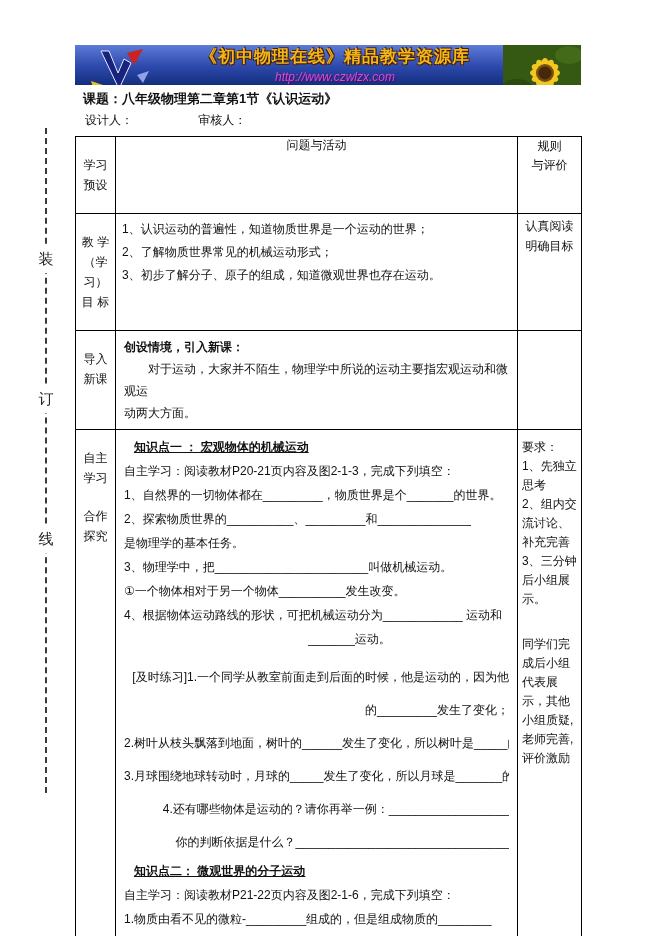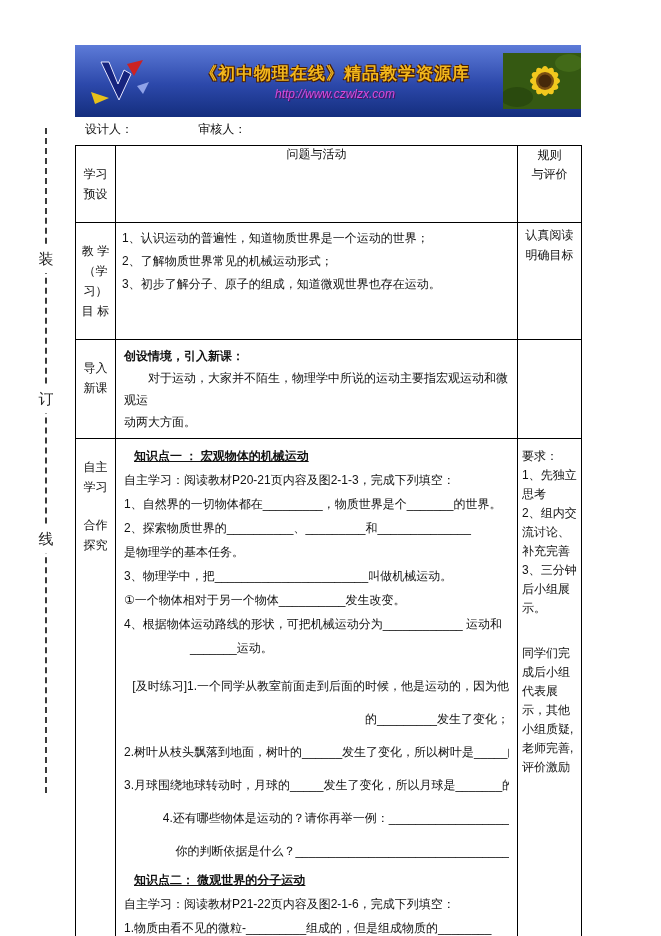--- a/index.html
+++ b/index.html
@@ -22,21 +22,21 @@
   }
   .binding .bchar.b0 { top:118px; }
   .binding .bchar.b1 { top:258px; }
   .binding .bchar.b2 { top:398px; }
 
   
   .content { position:absolute; left:75px; top:45px; width:506px; }
 
   
   .banner {
-    position:relative; height:72px; display:flex; align-items:center;
+    position:relative; height:40px; display:flex; 
     background:linear-gradient(180deg,#5d7bd8 0%, #2c48aa 55%, #142e7e 100%);
     overflow:hidden;
   }
   .banner-logo { width:92px; height:50px; flex:0 0 auto; margin-left:4px; }
   .banner-mid { flex:1 1 auto; text-align:center; padding-right:4px; }
   .banner-title {
     font-size:17px; font-weight:bold; letter-spacing:1px; color:#f2b71c;
     text-shadow:1px 1px 0 #4a1e00, -1px 1px 0 #4a1e00, 1px -1px 0 #4a1e00;
     white-space:nowrap;
   }
@@ -64,21 +64,21 @@
 
   td.c-body  { padding:4px 6px; }
   td.c-body .line { line-height:23px; }
 
   td.c-main  { padding:5px 8px 0 8px; }
   td.c-main .line { line-height:24px; white-space:nowrap; overflow:hidden; }
   td.c-main .line.sp { line-height:33px;text-align:right; }
   td.c-main .line.gap { margin-top:10px; }
   td.c-main .line.bold { font-weight:bold; }
   td.c-main .line.ind1 { padding-left:10px;text-decoration:underline; }
-  td.c-main .line.hang { padding-left:66px; }
+  td.c-main .line.hang { padding-left:66px;text-align:center; }
 
   td.c-intro { padding:5px 8px; }
   td.c-intro .line { line-height:22px; }
   td.c-intro .line.bold { font-weight:bold; }
   td.c-intro .line.ind { text-indent:2em; }
 
   td.c-rules { padding:8px 4px; font-size:12px; }
   td.c-rules .line { line-height:19px; }
   td.c-rules .line.gap { margin-top:26px; }
 
@@ -124,20 +124,21 @@
             <ellipse rx="5.5" ry="15" transform="rotate(90)"></ellipse>
             <ellipse rx="5.5" ry="15" transform="rotate(120)"></ellipse>
             <ellipse rx="5.5" ry="15" transform="rotate(150)"></ellipse>
           </g>
           <circle r="9" fill="#7a4e12"></circle>
           <circle r="6.5" fill="#46290a"></circle>
         </g>
       </svg>
     </div>
 
+    <div class="course-title">课题：八年级物理第二章第1节《认识运动》</div>
     <div class="design-row">
       <span class="designer">设计人：</span>
       <span class="reviewer">审核人：</span>
     </div>
 
     <table class="sheet">
       <colgroup>
           <col class="w1">
           <col class="w2">
           <col class="w3">

